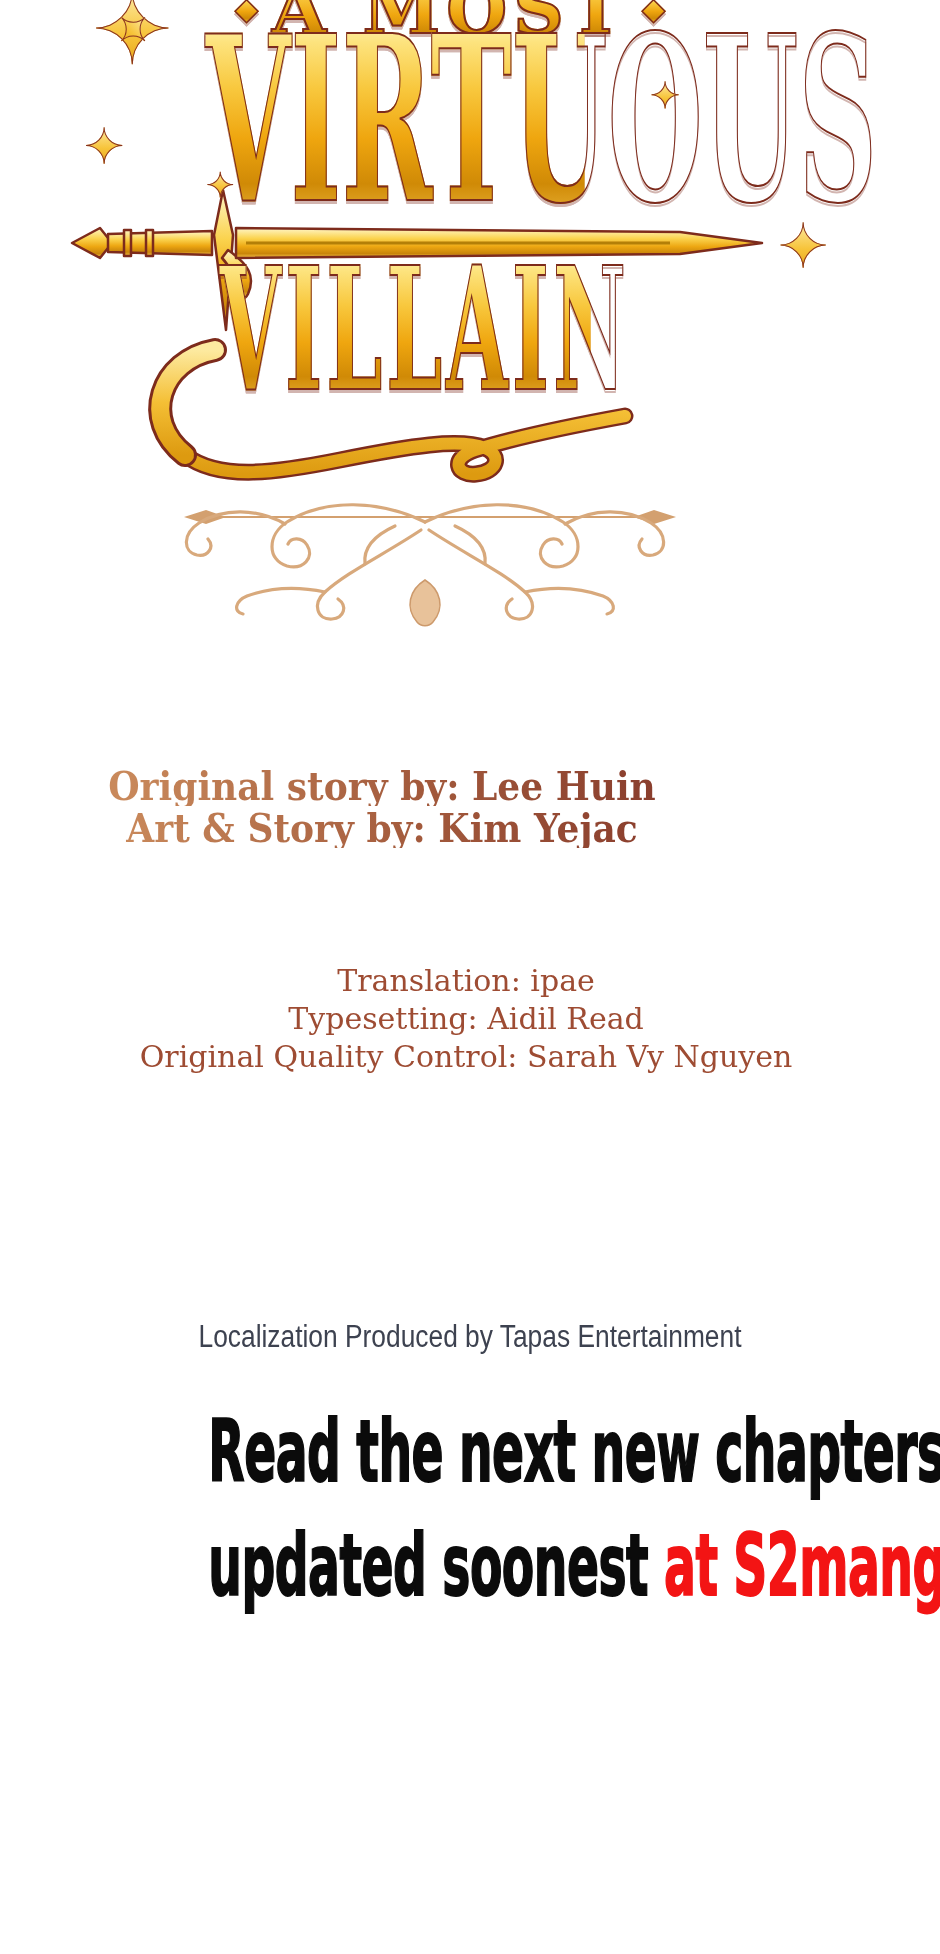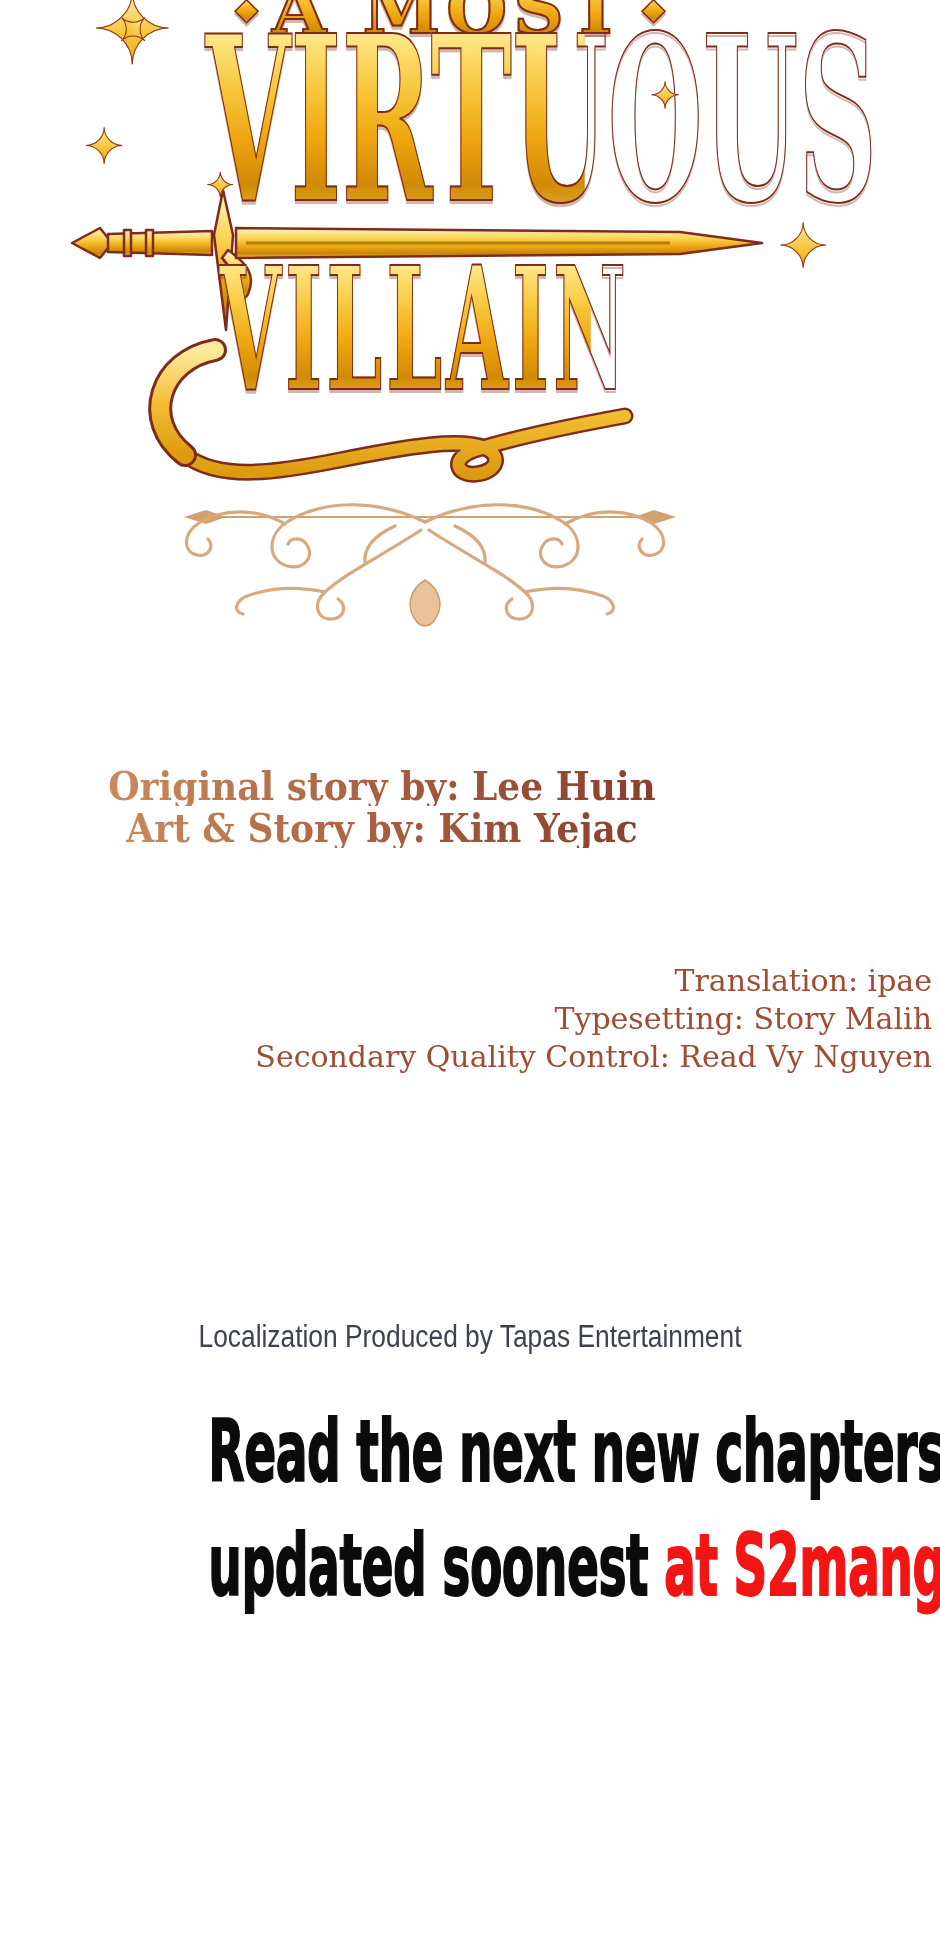--- a/index.html
+++ b/index.html
@@ -56,21 +56,21 @@
     position:absolute; left:0; width:764px; text-align:center;
     font-weight:bold; font-size:40px; line-height:1; white-space:nowrap;
     background:linear-gradient(90deg,#c9895b 12%,#a35a3c 55%,#883c2c 92%);
     -webkit-background-clip:text; background-clip:text; color:transparent;
     transform:scaleX(.9); transform-origin:center;
   }
   .credit1 { top:766px; }
   .credit2 { top:808px; }
 
   .staff {
-    position:absolute; top:962px; left:0; width:932px; text-align:right;
+    position:absolute; top:962px; left:0; width:932px; text-align:center;
     font-size:30px; line-height:38px; color:#9e4c33; white-space:nowrap;
   }
 
   .localization {
     position:absolute; top:1318px; left:0; width:940px; text-align:center;
     font-family:"Liberation Sans", sans-serif; font-size:31px; line-height:1.2;
     color:#3d4250; transform:scaleX(.85); transform-origin:center; white-space:nowrap;
   }
 
   
@@ -162,22 +162,22 @@
       <use href="#fili" transform="scale(-1,1)"></use>
       <path d="M0,84 C16,94 20,112 8,126 C4,131 -4,131 -8,126 C-20,112 -16,94 0,84 Z" fill="#e8c29a" stroke="#cd9a6c" stroke-width="1.5"></path>
     </g>
   </svg>
 
   <div class="credit-line credit1">Original story by: Lee Huin</div>
   <div class="credit-line credit2">Art &amp; Story by: Kim Yejac</div>
 
   <div class="staff">
     <div>Translation: ipae</div>
-    <div>Typesetting: Story Malih</div>
-    <div>Secondary Quality Control: Read Vy Nguyen</div>
+    <div>Typesetting: Aidil Read</div>
+    <div>Original Quality Control: Sarah Vy Nguyen</div>
   </div>
 
   <div class="localization">Localization Produced by Tapas Entertainment</div>
 
   <div>
     <div class="promo-line promo1">Read the next new chapters</div>
     <div class="promo-line promo2"><span class="promo-black">updated soonest </span><span class="promo-red">at S2manga.com</span></div>
   </div>
 
 </div>

